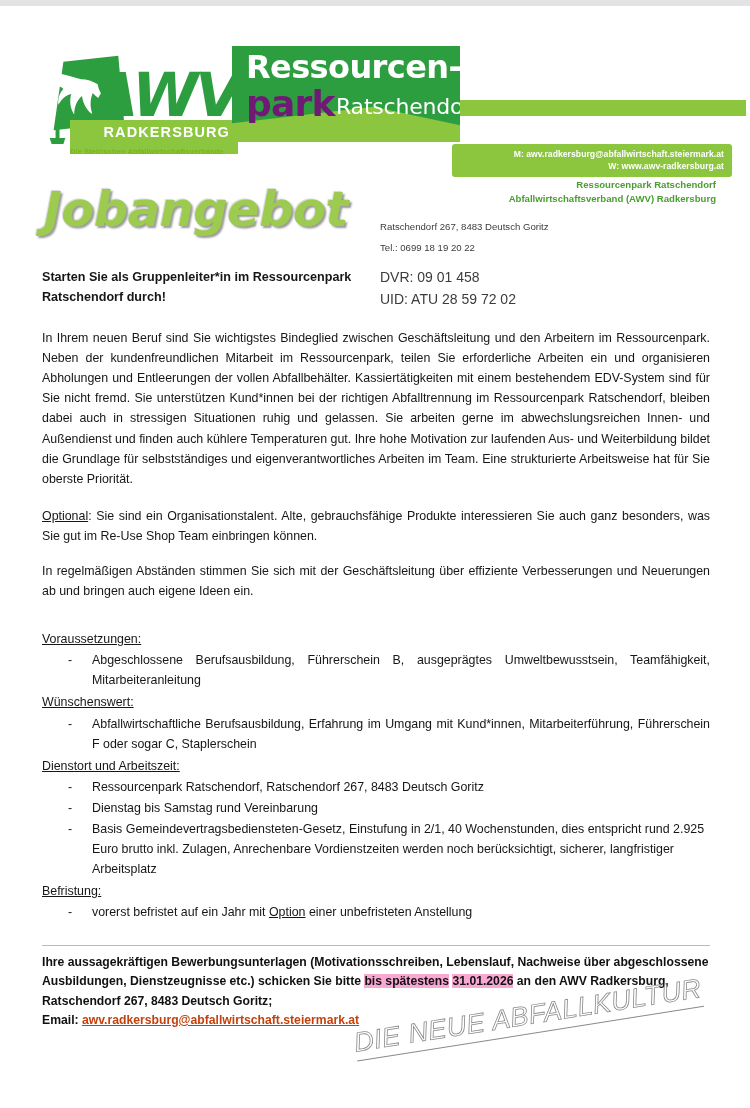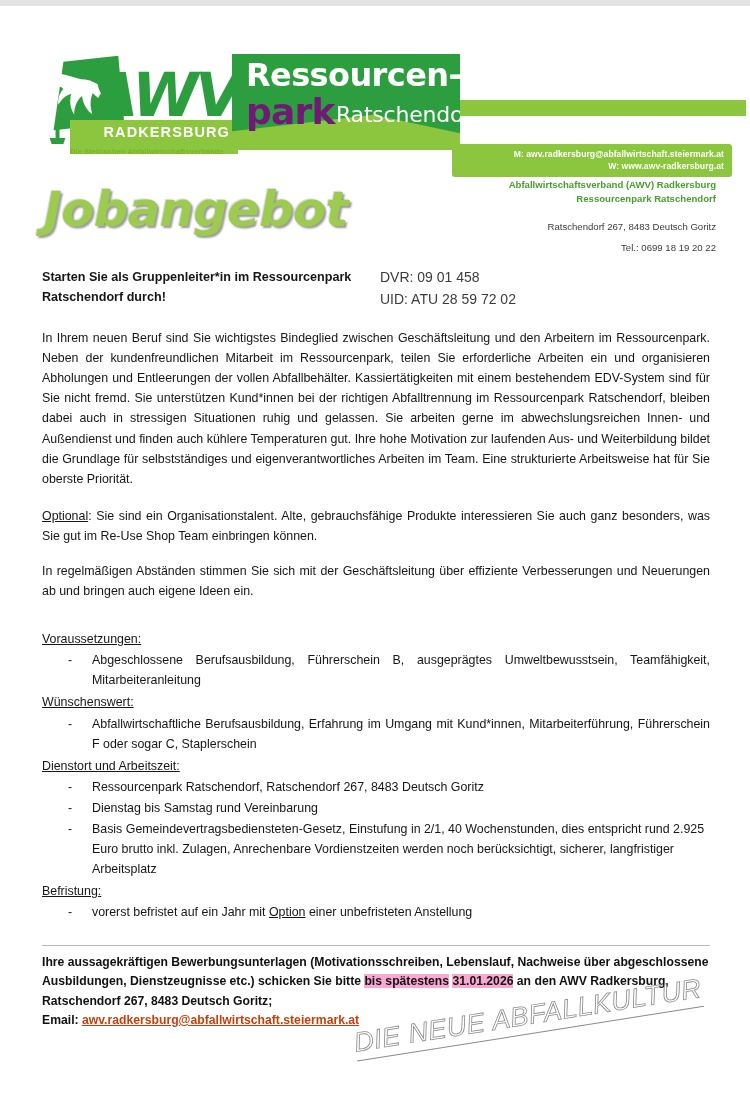--- a/index.html
+++ b/index.html
@@ -82,21 +82,21 @@
     font-weight: bold;
     color: #7ab51d;
     letter-spacing: 0.15px;
     white-space: nowrap;
   }
 
   
   .rp-logo {
     position: absolute;
     left: 232px;
-    top: 16px;
+    top: 8px;
     width: 228px;
     height: 96px;
     overflow: hidden;
   }
   .rp-bg {
     position: absolute;
     inset: 0;
     background: #2d9e3f;
   }
   .rp-swoosh {
@@ -175,21 +175,20 @@
     color: #4a9e2f;
     font-size: 9.6px;
     font-weight: bold;
     line-height: 1.5;
   }
   .addr-lines {
     position: absolute;
     left: 380px;
     top: 184px;
     width: 336px;
-    text-align: right;
     color: #3c3c3c;
     font-size: 9.6px;
     line-height: 1.05;
   }
   .addr-lines .addr1 { margin-bottom: 11px; }
   .addr-small {
     position: absolute;
     left: 380px;
     top: 229px;
     width: 336px;
@@ -343,22 +342,22 @@
     </div>
 
     <div class="rp-right-bar"></div>
 
     <div class="contact-pill">
       <div>M: awv.radkersburg@abfallwirtschaft.steiermark.at</div>
       <div>W: www.awv-radkersburg.at</div>
     </div>
 
     <div class="org-lines">
+      <div>Ressourcenpark Ratschendorf</div>
       <div>Abfallwirtschaftsverband (AWV) Radkersburg</div>
-      <div>Ressourcenpark Ratschendorf</div>
     </div>
 
     <div class="addr-lines">
       <div class="addr1">Ratschendorf 267, 8483 Deutsch Goritz</div>
       <div>Tel.: 0699 18 19 20 22</div>
     </div>
 
     <div class="addr-small">
       <div>DVR: 09 01 458</div>
       <div>UID: ATU 28 59 72 02</div>

